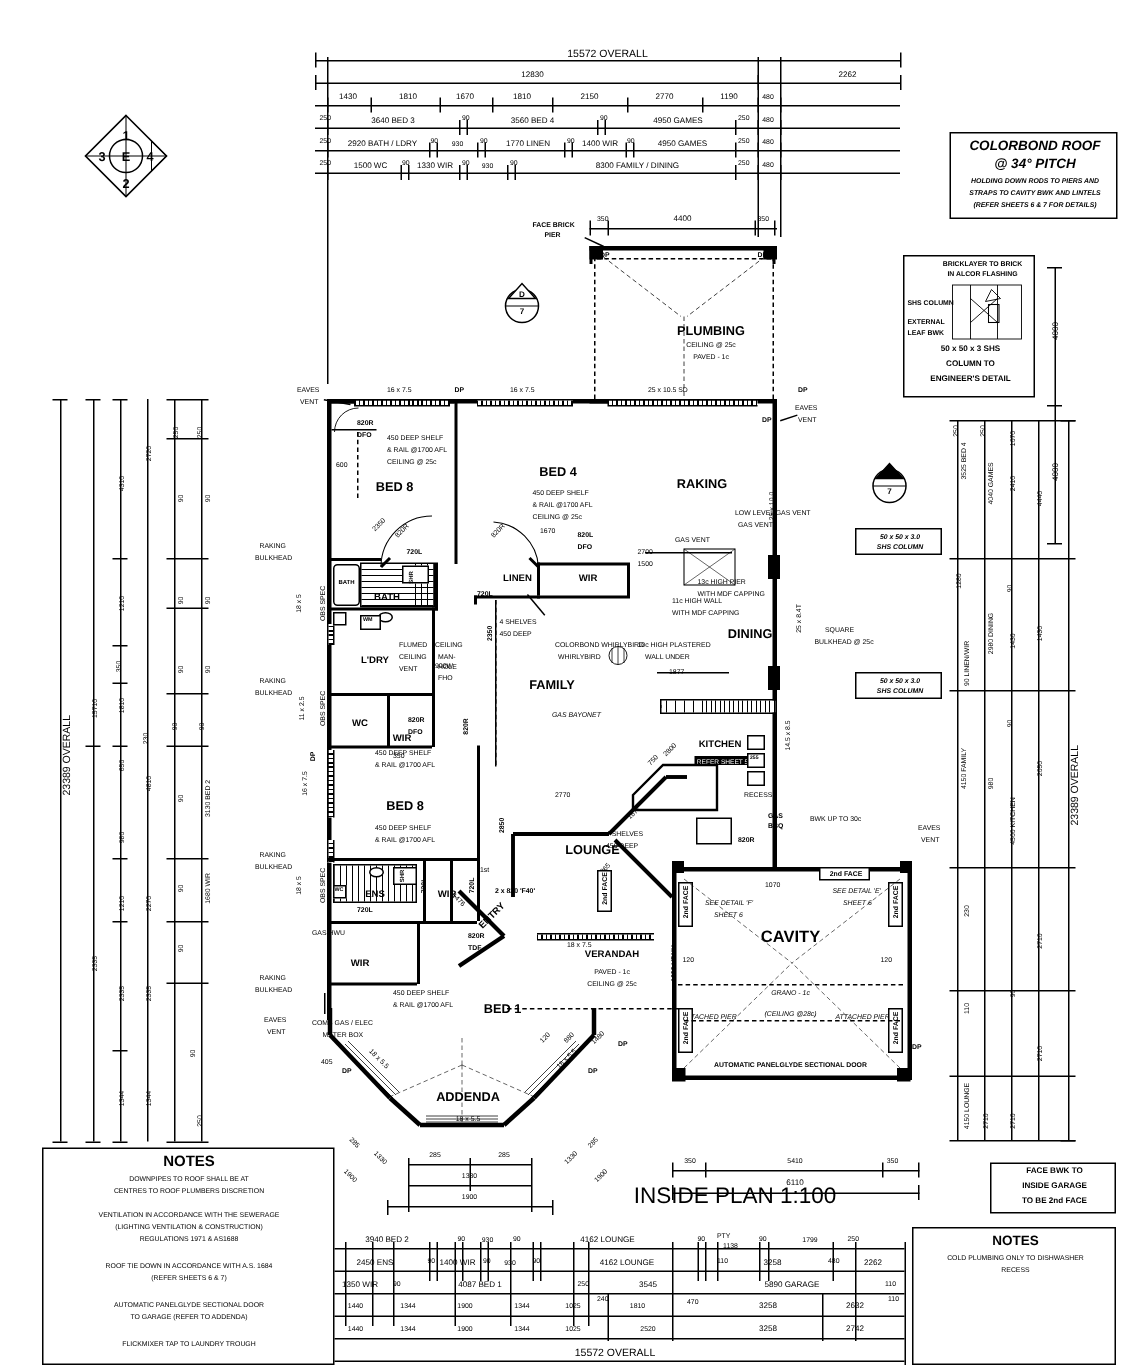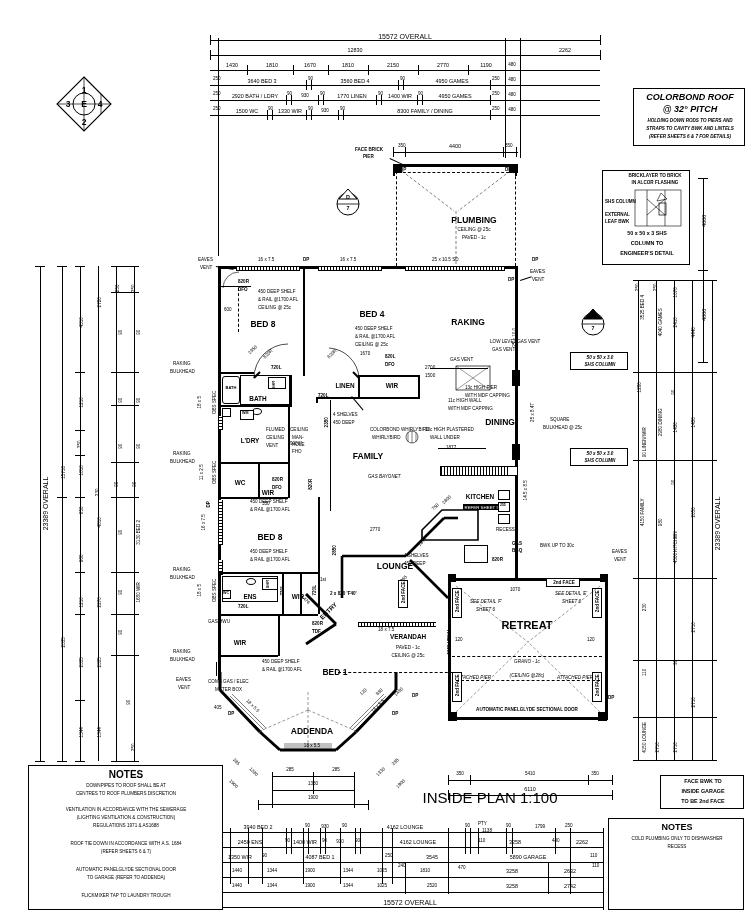--- a/index.html
+++ b/index.html
@@ -73,21 +73,21 @@
     <div class="t l b ctr" style="left:84px;top:86px;">1</div>
     <div class="t l b ctr" style="left:84px;top:118px;">2</div>
     <div class="t l b ctr" style="left:68px;top:100px;">3</div>
     <div class="t l b ctr" style="left:100px;top:100px;">4</div>
     <div class="t l b ctr" style="left:84px;top:100px;">E</div>
   </div>
 
 
   <div class="box" style="left:633px;top:88px;width:112px;height:58px;">
     <div class="t m b i ctr" style="left:56px;top:4px;font-size:9px;">COLORBOND ROOF</div>
-    <div class="t m b i ctr" style="left:56px;top:16px;font-size:9px;">@ 32° PITCH</div>
+    <div class="t m b i ctr" style="left:56px;top:16px;font-size:9px;">@ 34° PITCH</div>
     <div class="t xs b i ctr" style="left:56px;top:30px;">HOLDING DOWN RODS TO PIERS AND</div>
     <div class="t xs b i ctr" style="left:56px;top:38px;">STRAPS TO CAVITY BWK AND LINTELS</div>
     <div class="t xs b i ctr" style="left:56px;top:46px;">(REFER SHEETS 6 &amp; 7 FOR DETAILS)</div>
   </div>
 
   <div class="box" style="left:602px;top:170px;width:88px;height:95px;">
     <div class="t xs b ctr" style="left:52px;top:3px;">BRICKLAYER TO BRICK</div>
     <div class="t xs b ctr" style="left:52px;top:10px;">IN ALCOR FLASHING</div>
     <div class="abs" style="left:30px;top:18px;width:52px;height:38px;">
       <svg width="52" height="38" viewBox="0 0 52 38">
@@ -654,21 +654,21 @@
     <div class="t xs" style="left:378px;top:628px;">18 x 7.5</div>
     <div class="dash" style="left:338px;top:672px;width:120px;"></div>
     <div class="t xs rot45" style="left:360px;top:690px;">120</div>
     <div class="t xs rot45" style="left:376px;top:690px;">880</div>
     <div class="t xs rot45" style="left:394px;top:690px;">1480</div>
     <div class="t xs b" style="left:412px;top:694px;">DP</div>
     <div class="t xs b rot90c" style="left:438px;top:640px;">1628 VDNH</div>
   </div>
 
   <div>
-    <div class="t xl b ctr" style="left:527px;top:620px;">RETREAT</div>
+    <div class="t xl b ctr" style="left:527px;top:620px;">CAVITY</div>
     <div class="t xs i ctr" style="left:527px;top:660px;">GRANO - 1c</div>
     <div class="t xs i ctr" style="left:527px;top:674px;">(CEILING @28c)</div>
     <div class="t xs i" style="left:470px;top:600px;">SEE DETAIL 'F'</div>
     <div class="t xs i" style="left:476px;top:608px;">SHEET 6</div>
 
     <div class="t xs i" style="left:555px;top:592px;">SEE DETAIL 'E'</div>
     <div class="t xs i" style="left:562px;top:600px;">SHEET 6</div>
     <div class="t xs i" style="left:455px;top:676px;">ATTACHED PIER</div>
     <div class="t xs i" style="left:557px;top:676px;">ATTACHED PIER</div>
     <div class="t xs" style="left:510px;top:588px;">1070</div>

